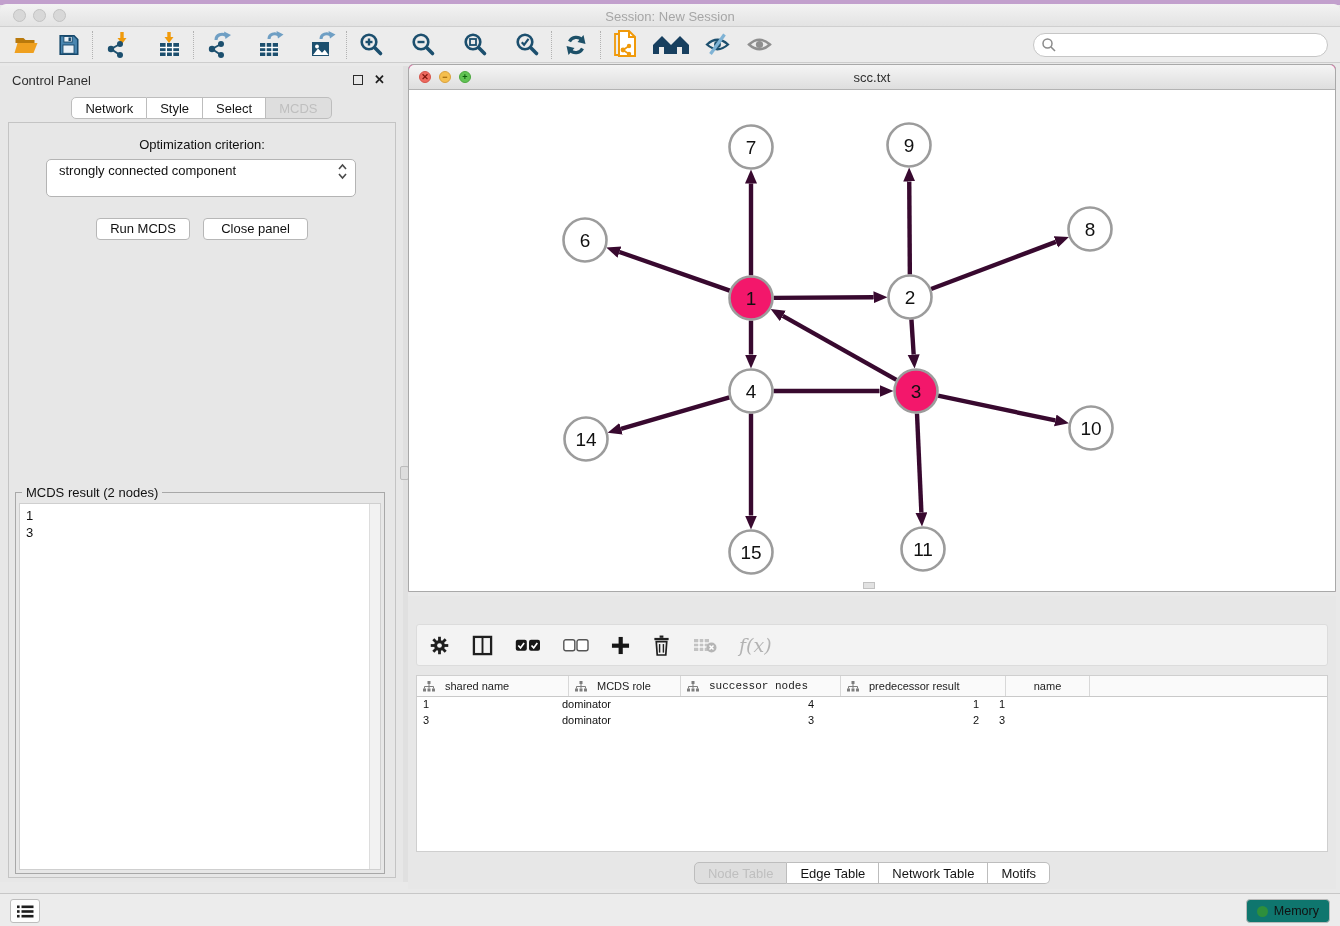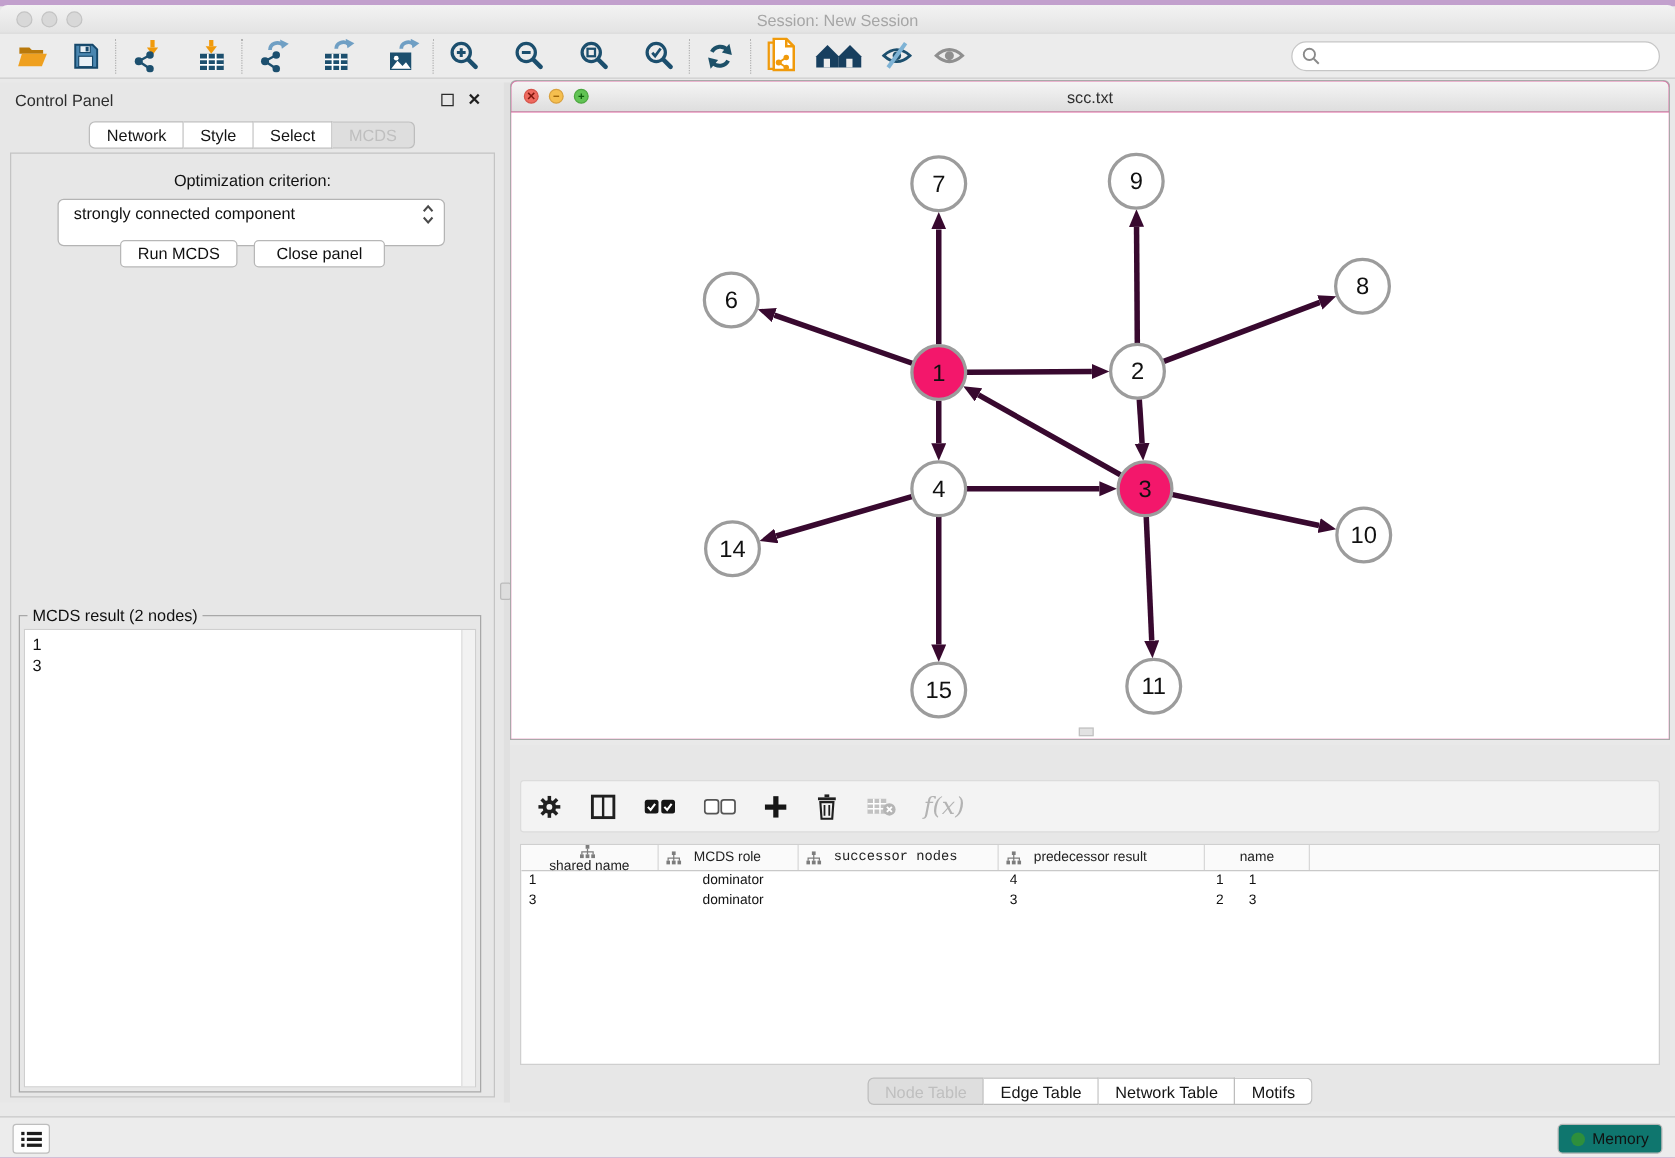--- a/index.html
+++ b/index.html
@@ -39,21 +39,21 @@
   .tab:last-child{border-radius:0 5px 5px 0;}
   .tab.selected{background:#dedede;color:#bfbfbf;}
   #cp-content{position:absolute;left:8px;top:56px;width:388px;height:756px;
               border:1px solid #c4c4c4;background:#e7e7e7;}
   #opt-label{position:absolute;left:0;width:100%;top:14px;text-align:center;font-size:13px;color:#111;}
   #criterion-select{position:absolute;left:37px;top:36px;width:310px;height:38px;background:#fff;
                     border:1px solid #b4b4b4;border-radius:5px;font-size:13px;line-height:21px;
                     padding-left:12px;color:#111;}
   #criterion-stepper{position:absolute;right:7px;top:3px;}
   .btn{position:absolute;height:22px;background:#fff;border:1px solid #b7b7b7;border-radius:4px;
-       font-size:13px;text-align:center;line-height:20px;color:#111;}
+       font-size:13px;text-align:center;line-height:20px;color:#111;margin-top:26px;}
   #mcds-group{position:absolute;left:6px;top:369px;width:370px;height:382px;border:1px solid #a8a8a8;}
   #mcds-group-title{position:absolute;left:6px;top:-8px;background:#e7e7e7;padding:0 4px;font-size:13px;color:#111;}
   #mcds-text-wrap{position:absolute;left:3px;top:10px;right:3px;bottom:3px;background:#fff;
                   border:1px solid #cfcfcf;}
   #mcds-result-text{position:absolute;left:6px;top:3px;font-size:13px;line-height:17px;white-space:pre;color:#111;}
   #mcds-scroll{position:absolute;right:0;top:0;width:11px;height:100%;background:#f2f2f2;border-left:1px solid #ddd;}
   
   #v-splitter{position:absolute;left:403px;top:66px;width:5px;height:816px;background:#e0e0e0;}
   #v-handle{position:absolute;left:-3px;top:400px;width:9px;height:14px;background:#ddd;border:1px solid #bbb;border-radius:2px;}
   #h-handle{position:absolute;left:454px;bottom:2px;width:12px;height:7px;background:#e2e2e2;border:1px solid #c2c2c2;}
@@ -446,21 +446,21 @@
               <line x1="1" y1="10" x2="16" y2="10"></line>
             </g>
             <circle cx="18.5" cy="10.5" r="5" fill="#b5b5b5"></circle>
             <path d="M16.5 8.5l4 4m0-4l-4 4" stroke="#fff" stroke-width="1.5"></path>
           </svg>
       </span>
       <span id="fx-label" class="tp-icon">f(x)</span>
     </div>
     <div id="tp-table">
       <div class="th-row">
-          <div class="th-cell" style="width: 110px; flex-direction: column;">
+          <div class="th-cell" style="width: 152px;">
             <svg class="hier" width="12" height="11" viewBox="0 0 12 11">
               <g fill="#7d7d7d">
                 <rect x="4.5" y="0" width="3" height="3"></rect>
                 <rect x="0" y="7.5" width="3" height="3"></rect>
                 <rect x="4.5" y="7.5" width="3" height="3"></rect>
                 <rect x="9" y="7.5" width="3" height="3"></rect>
               </g>
               <g stroke="#7d7d7d" stroke-width="1" fill="none">
                 <path d="M6 3v2.5M1.5 7.5v-2h9v2M6 5.5v2"></path>
               </g>

